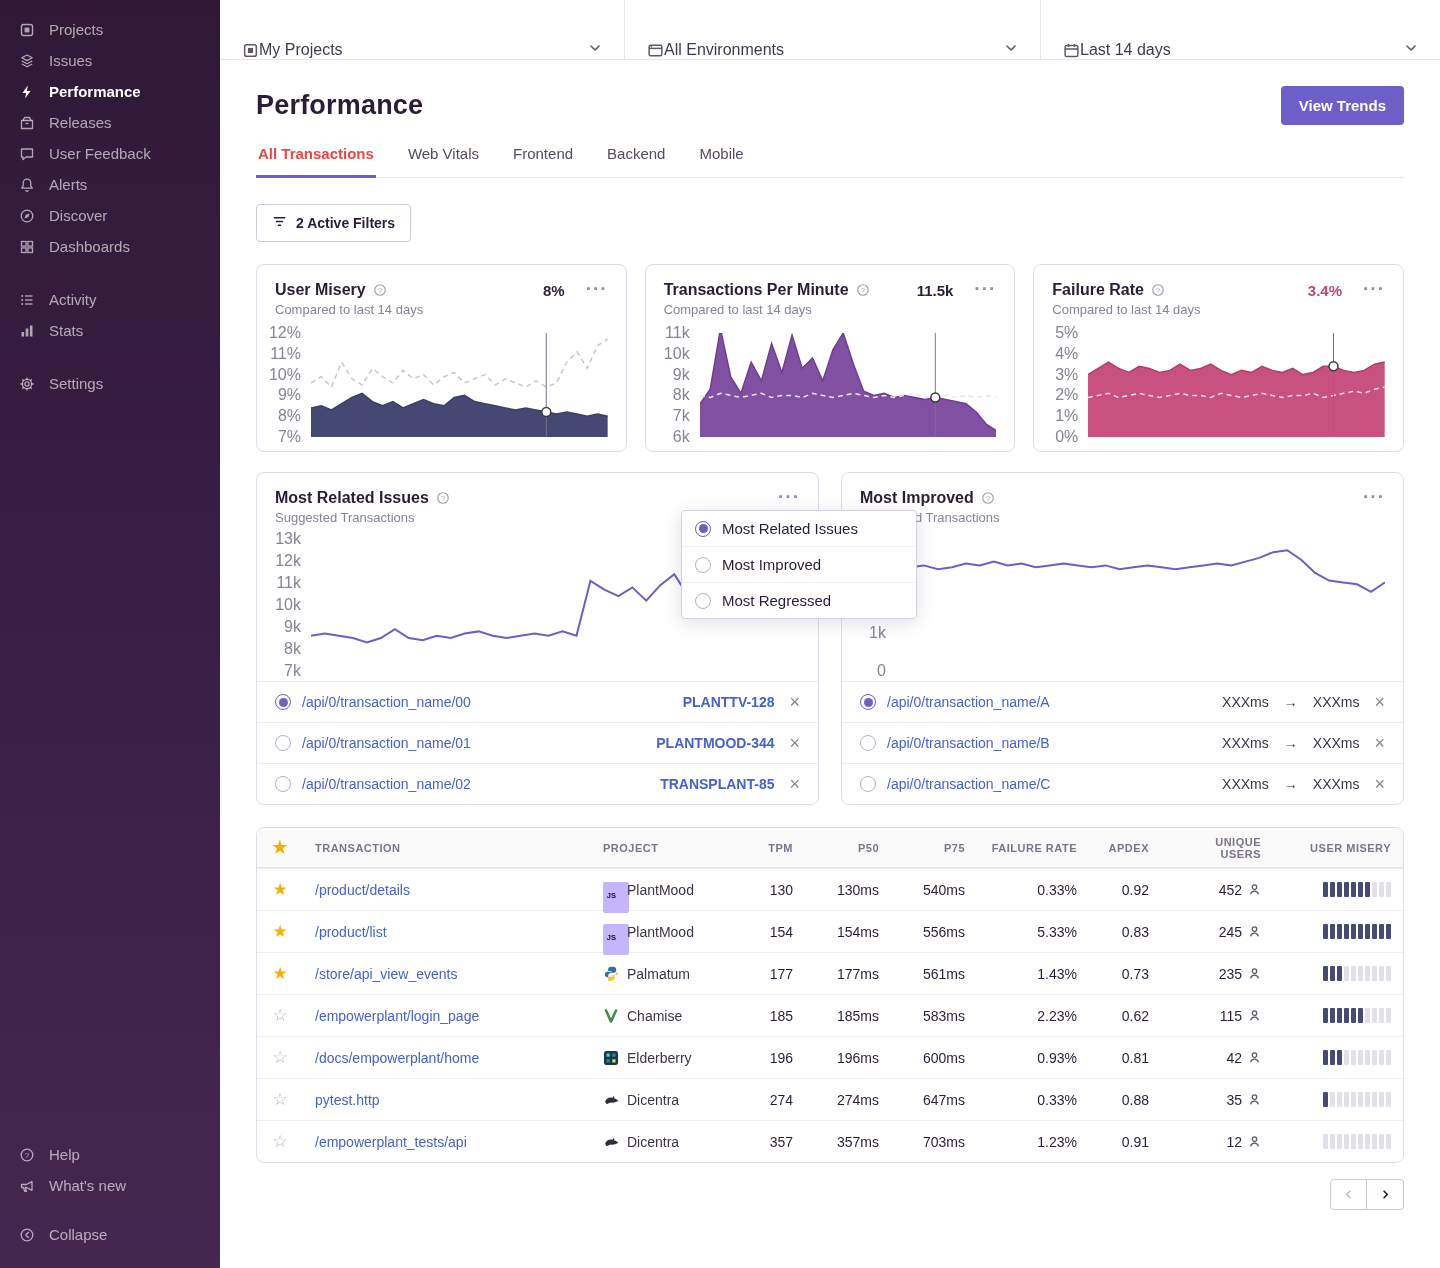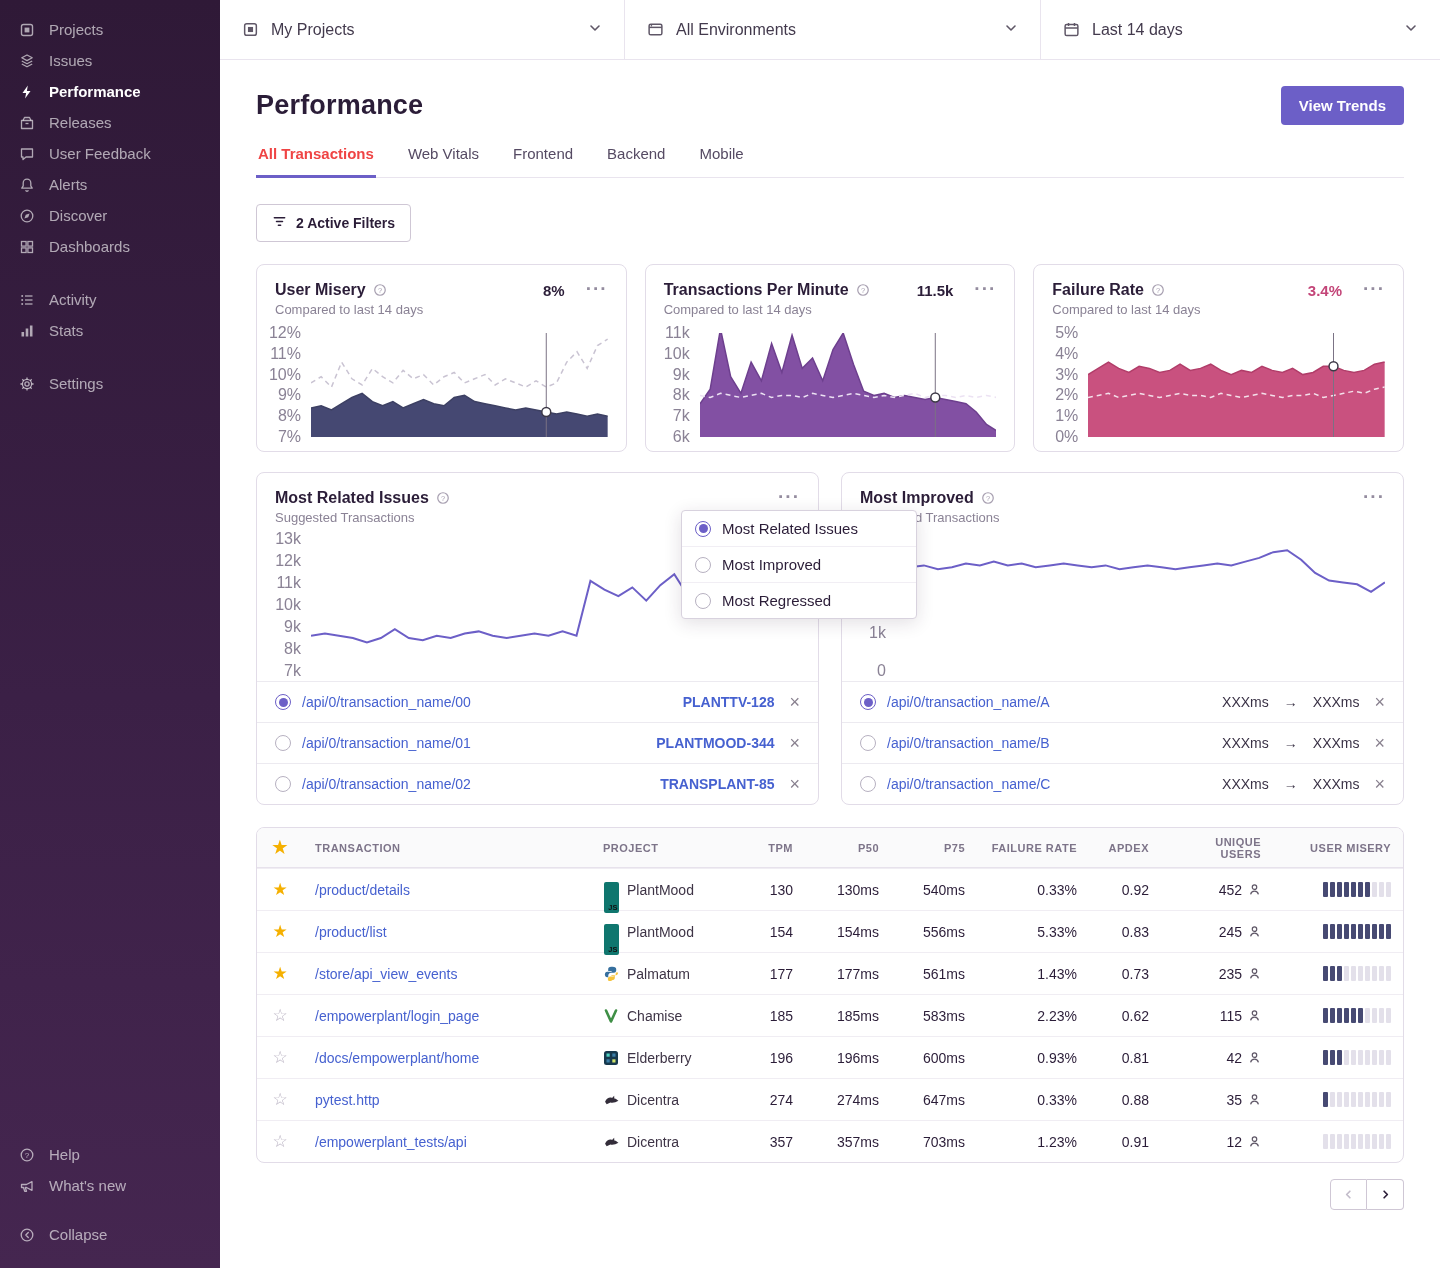--- a/index.html
+++ b/index.html
@@ -19,21 +19,21 @@
               font-size:15px; text-decoration:none; cursor:pointer; }
   .nav-item.active { color:#fff; font-weight:bold; }
   .nicon { width:18px; height:18px; flex:none; display:grid; place-items:center; }
   .nicon svg { width:16px; height:16px; }
   .sb-spacer { flex:1; }
   .nav-group.footer { margin-bottom:0; }
 
   
   .main { flex:1; display:flex; flex-direction:column; min-width:0; }
   .topbar { height:60px; flex:none; display:flex; border-bottom:1px solid #e9e4ee; background:#fff; }
-  .tb-sec { display:flex; align-items:center; gap:12px; padding:0 22px; border-right:1px solid #e9e4ee; color:#433a4d; }
+  .tb-sec { display:flex; align-items:flex-end; padding:0 22px; border-right:1px solid #e9e4ee; color:#433a4d; }
   .tb-sec:last-child { border-right:none; flex:1; }
   .tb-sec .grow { flex:1; }
   .tb-s1 { width:405px; } .tb-s2 { width:416px; }
   .tb-label { font-size:16px; }
   .tbicon svg { width:17px; height:17px; display:block; }
 
   
   .content { flex:1; padding:26px 36px 20px; overflow:hidden; background:#fff; }
   .page-head { display:flex; align-items:center; justify-content:space-between; }
   h1 { font-size:27px; font-weight:bold; color:#2b1d38; letter-spacing:.2px; }
@@ -101,22 +101,22 @@
   .trow:first-of-type { border-top:none; }
   .cell { padding:0 12px; font-size:14px; color:#2b1d38; }
   .num { text-align:right; }
   .tx { color:#4661d0; text-decoration:none; cursor:pointer; white-space:nowrap; overflow:hidden; text-overflow:ellipsis; }
   .star { text-align:center; cursor:pointer; }
   .star::before { content:"☆"; font-size:17px; color:#b9b2c2; }
   .star[data-filled="true"]::before { content:"★"; color:#f5b000; }
   .proj { display:flex; align-items:center; gap:8px; color:#3e3446; }
   .picon { width:16px; height:16px; flex:none; display:grid; place-items:center; }
   .picon svg { display:block; }
-  .js-ic { width:15px; height:31px; background:#0f766e; color:#111; font-size:7.5px; font-weight:bold;
-           display:flex; align-items:flex-end; justify-content:flex-end; padding:1px; border-radius:2px; }
+  .js-ic { width:15px; height:31px; background:#c4b5fd; color:#111; font-size:7.5px; font-weight:bold;
+           display:flex; align-items:flex-end; justify-content:flex-end; padding:13px; border-radius:2px; }
   .users { display:flex; align-items:center; justify-content:flex-end; gap:6px; }
   .users svg { width:13px; height:13px; }
   .bars { display:flex; gap:2px; justify-content:flex-end; }
   .bars i { width:5px; height:15px; background:#e3e0ea; border-radius:1px; }
   .bars i.on { background:#474a73; }
 
   .pager { display:flex; justify-content:flex-end; margin-top:16px; }
   .pbtn { width:37px; height:31px; border:1px solid #cfc7d5; background:#fff; display:grid; place-items:center; cursor:pointer; }
   .pbtn.prev { border-radius:4px 0 0 4px; }
   .pbtn.next { border-radius:0 4px 4px 0; border-left:none; }

